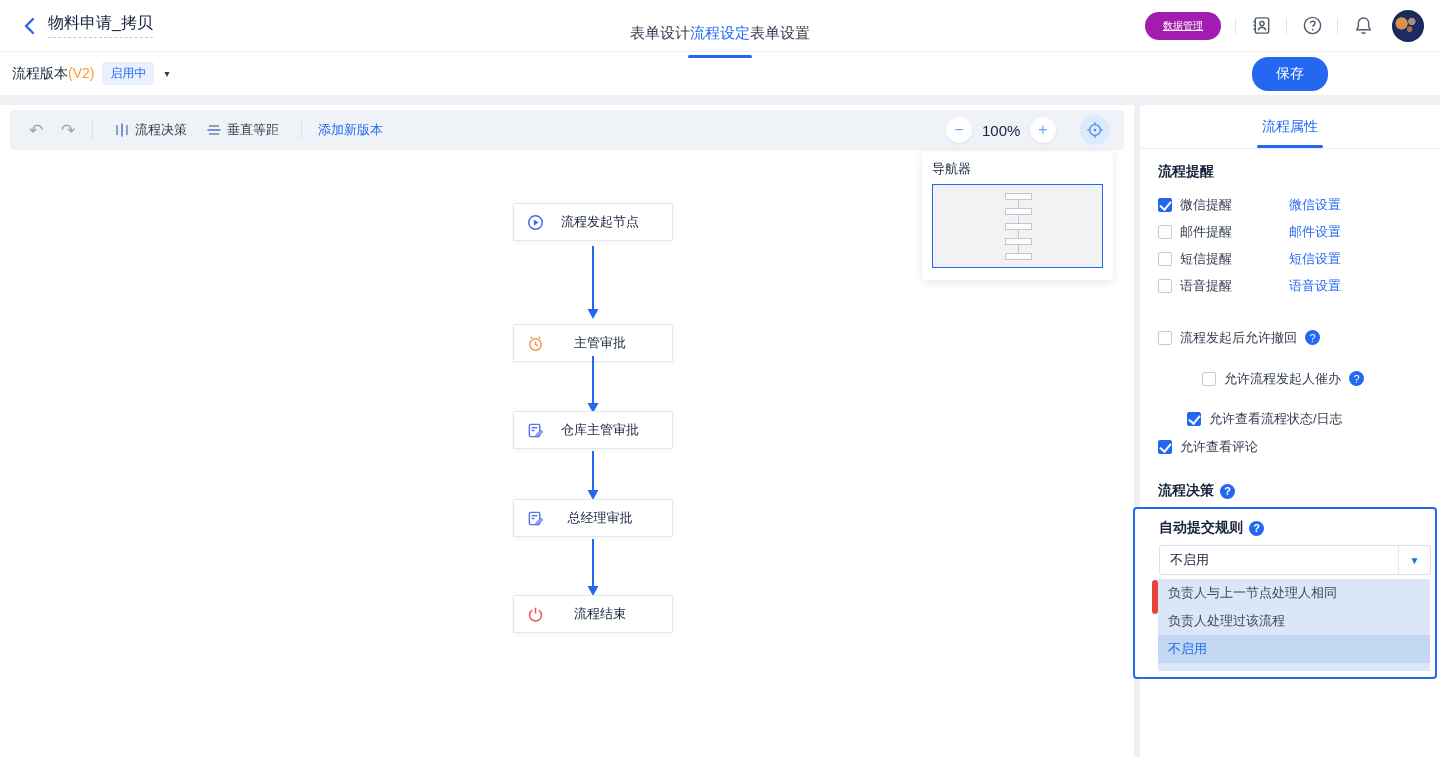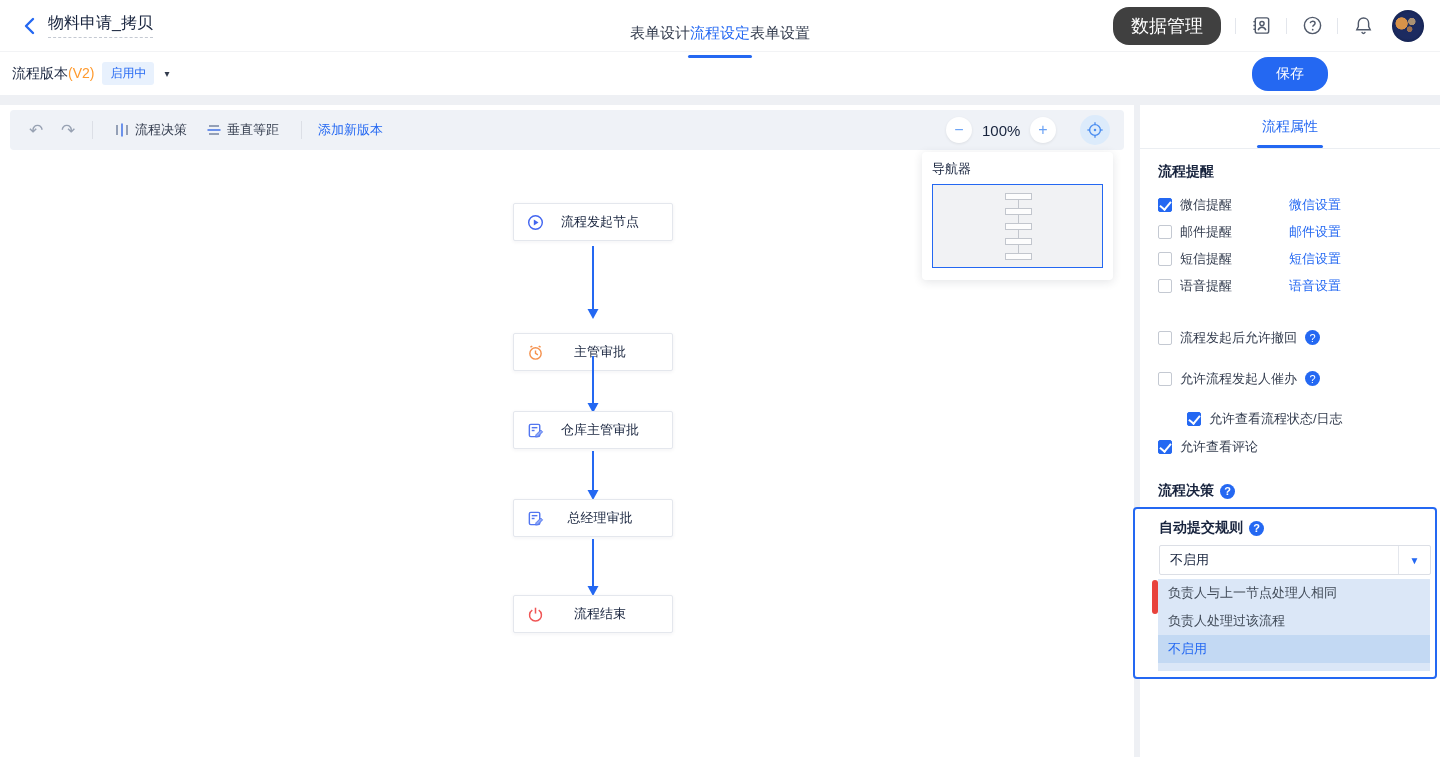--- a/index.html
+++ b/index.html
@@ -7,21 +7,21 @@
 
   
   .topbar { position:absolute; left:0; top:0; width:1440px; height:52px; background:#fff; display:flex; align-items:center; border-bottom:1px solid #f2f3f5; z-index:5; }
   .back-btn { margin-left:20px; width:20px; height:20px; color:#2468f2; cursor:pointer; display:flex; align-items:center; }
   .app-title { margin-left:8px; font-size:16px; color:#17233d; padding-bottom:3px; border-bottom:1px dashed #c4c9d2; }
   .top-tabs { position:absolute; left:50%; transform:translateX(-50%); top:8px; height:52px; display:flex; align-items:center; }
   .top-tab { font-size:15px; color:#333c4e; height:52px; line-height:50px; position:relative; cursor:pointer; white-space:nowrap; }
   .top-tab.active { color:#2468f2; }
   .top-tab.active::after { content:""; position:absolute; left:50%; transform:translateX(-50%); bottom:2px; width:64px; height:3px; border-radius:2px; background:#2468f2; }
   .topbar-right { margin-left:auto; display:flex; align-items:center; gap:0; padding-right:16px; }
-  .pill-green { background:#404040; color:#fff; font-size:18px; padding:7px 18px; border-radius:16px; cursor:pointer; white-space:nowrap; }
+  .pill-green { background:#a21caf; color:#fff; font-size:10px; padding:7px 18px; border-radius:16px; cursor:pointer; white-space:nowrap;text-decoration:underline; }
   .tb-divider { width:1px; height:16px; background:#e3e6ec; margin:0 14px; }
   .tb-icon { width:22px; height:22px; color:#515a6b; display:flex; align-items:center; justify-content:center; cursor:pointer; }
   .avatar { width:32px; height:32px; border-radius:50%; margin-left:18px; cursor:pointer;
     background:
       radial-gradient(circle at 30% 42%, rgba(226,152,72,.95) 0 20%, rgba(226,152,72,0) 22%),
       radial-gradient(circle at 62% 36%, rgba(205,170,120,.8) 0 12%, rgba(205,170,120,0) 14%),
       radial-gradient(circle at 55% 60%, rgba(210,140,70,.7) 0 10%, rgba(210,140,70,0) 12%),
       radial-gradient(circle at 50% 50%, #1c2b60 0 55%, #0c1940 100%); }
 
   
@@ -204,21 +204,21 @@
           <polygon points="7.2,5.8 12.2,9 7.2,12.2" fill="currentColor"></polygon>
         </svg>
     </span>
     <span class="node-label">流程发起节点</span>
   </div>
   <svg class="flow-arrow" style="top:141px; height:74px;" viewBox="0 0 14 74">
     <line x1="7" y1="0" x2="7" y2="65" stroke="#2468f2" stroke-width="2"></line>
       <polygon points="1.5,63 12.5,63 7,73" fill="#2468f2"></polygon>
   </svg>
 
-  <div class="flow-node" style="top:228px;">
+  <div class="flow-node" style="top:219px;">
     <span class="node-icon" style="color:#f5914d;">
       <svg viewBox="0 0 18 18" width="17" height="17" fill="none" stroke="currentColor" stroke-width="1.5">
           <circle cx="9" cy="10" r="6"></circle>
           <polyline points="9,6.8 9,10 11.6,11.4"></polyline>
           <line x1="3.6" y1="3.4" x2="5.6" y2="2.2"></line>
           <line x1="14.4" y1="3.4" x2="12.4" y2="2.2"></line>
         </svg>
     </span>
     <span class="node-label">主管审批</span>
   </div>
@@ -308,21 +308,21 @@
     </div>
 
     <div class="cb-row" style="margin-top:25px;">
       <span class="left" style="width:auto;">
           <span class="cb"></span>
           <span>流程发起后允许撤回</span>
         </span>
       <span class="help-dot" style="margin-left:8px;">?</span>
     </div>
     <div class="cb-row" style="margin-top:14px;">
-      <span class="left" style="width:auto;">
+      <span class="left" style="width:auto;margin-left:44px;">
           <span class="cb"></span>
           <span>允许流程发起人催办</span>
         </span>
       <span class="help-dot" style="margin-left:8px;">?</span>
     </div>
     <div class="cb-row" style="margin-top:13px;padding-left:29px;">
       <span class="left" style="width:auto;">
           <span class="cb checked"></span>
           <span>允许查看流程状态/日志</span>
         </span>

